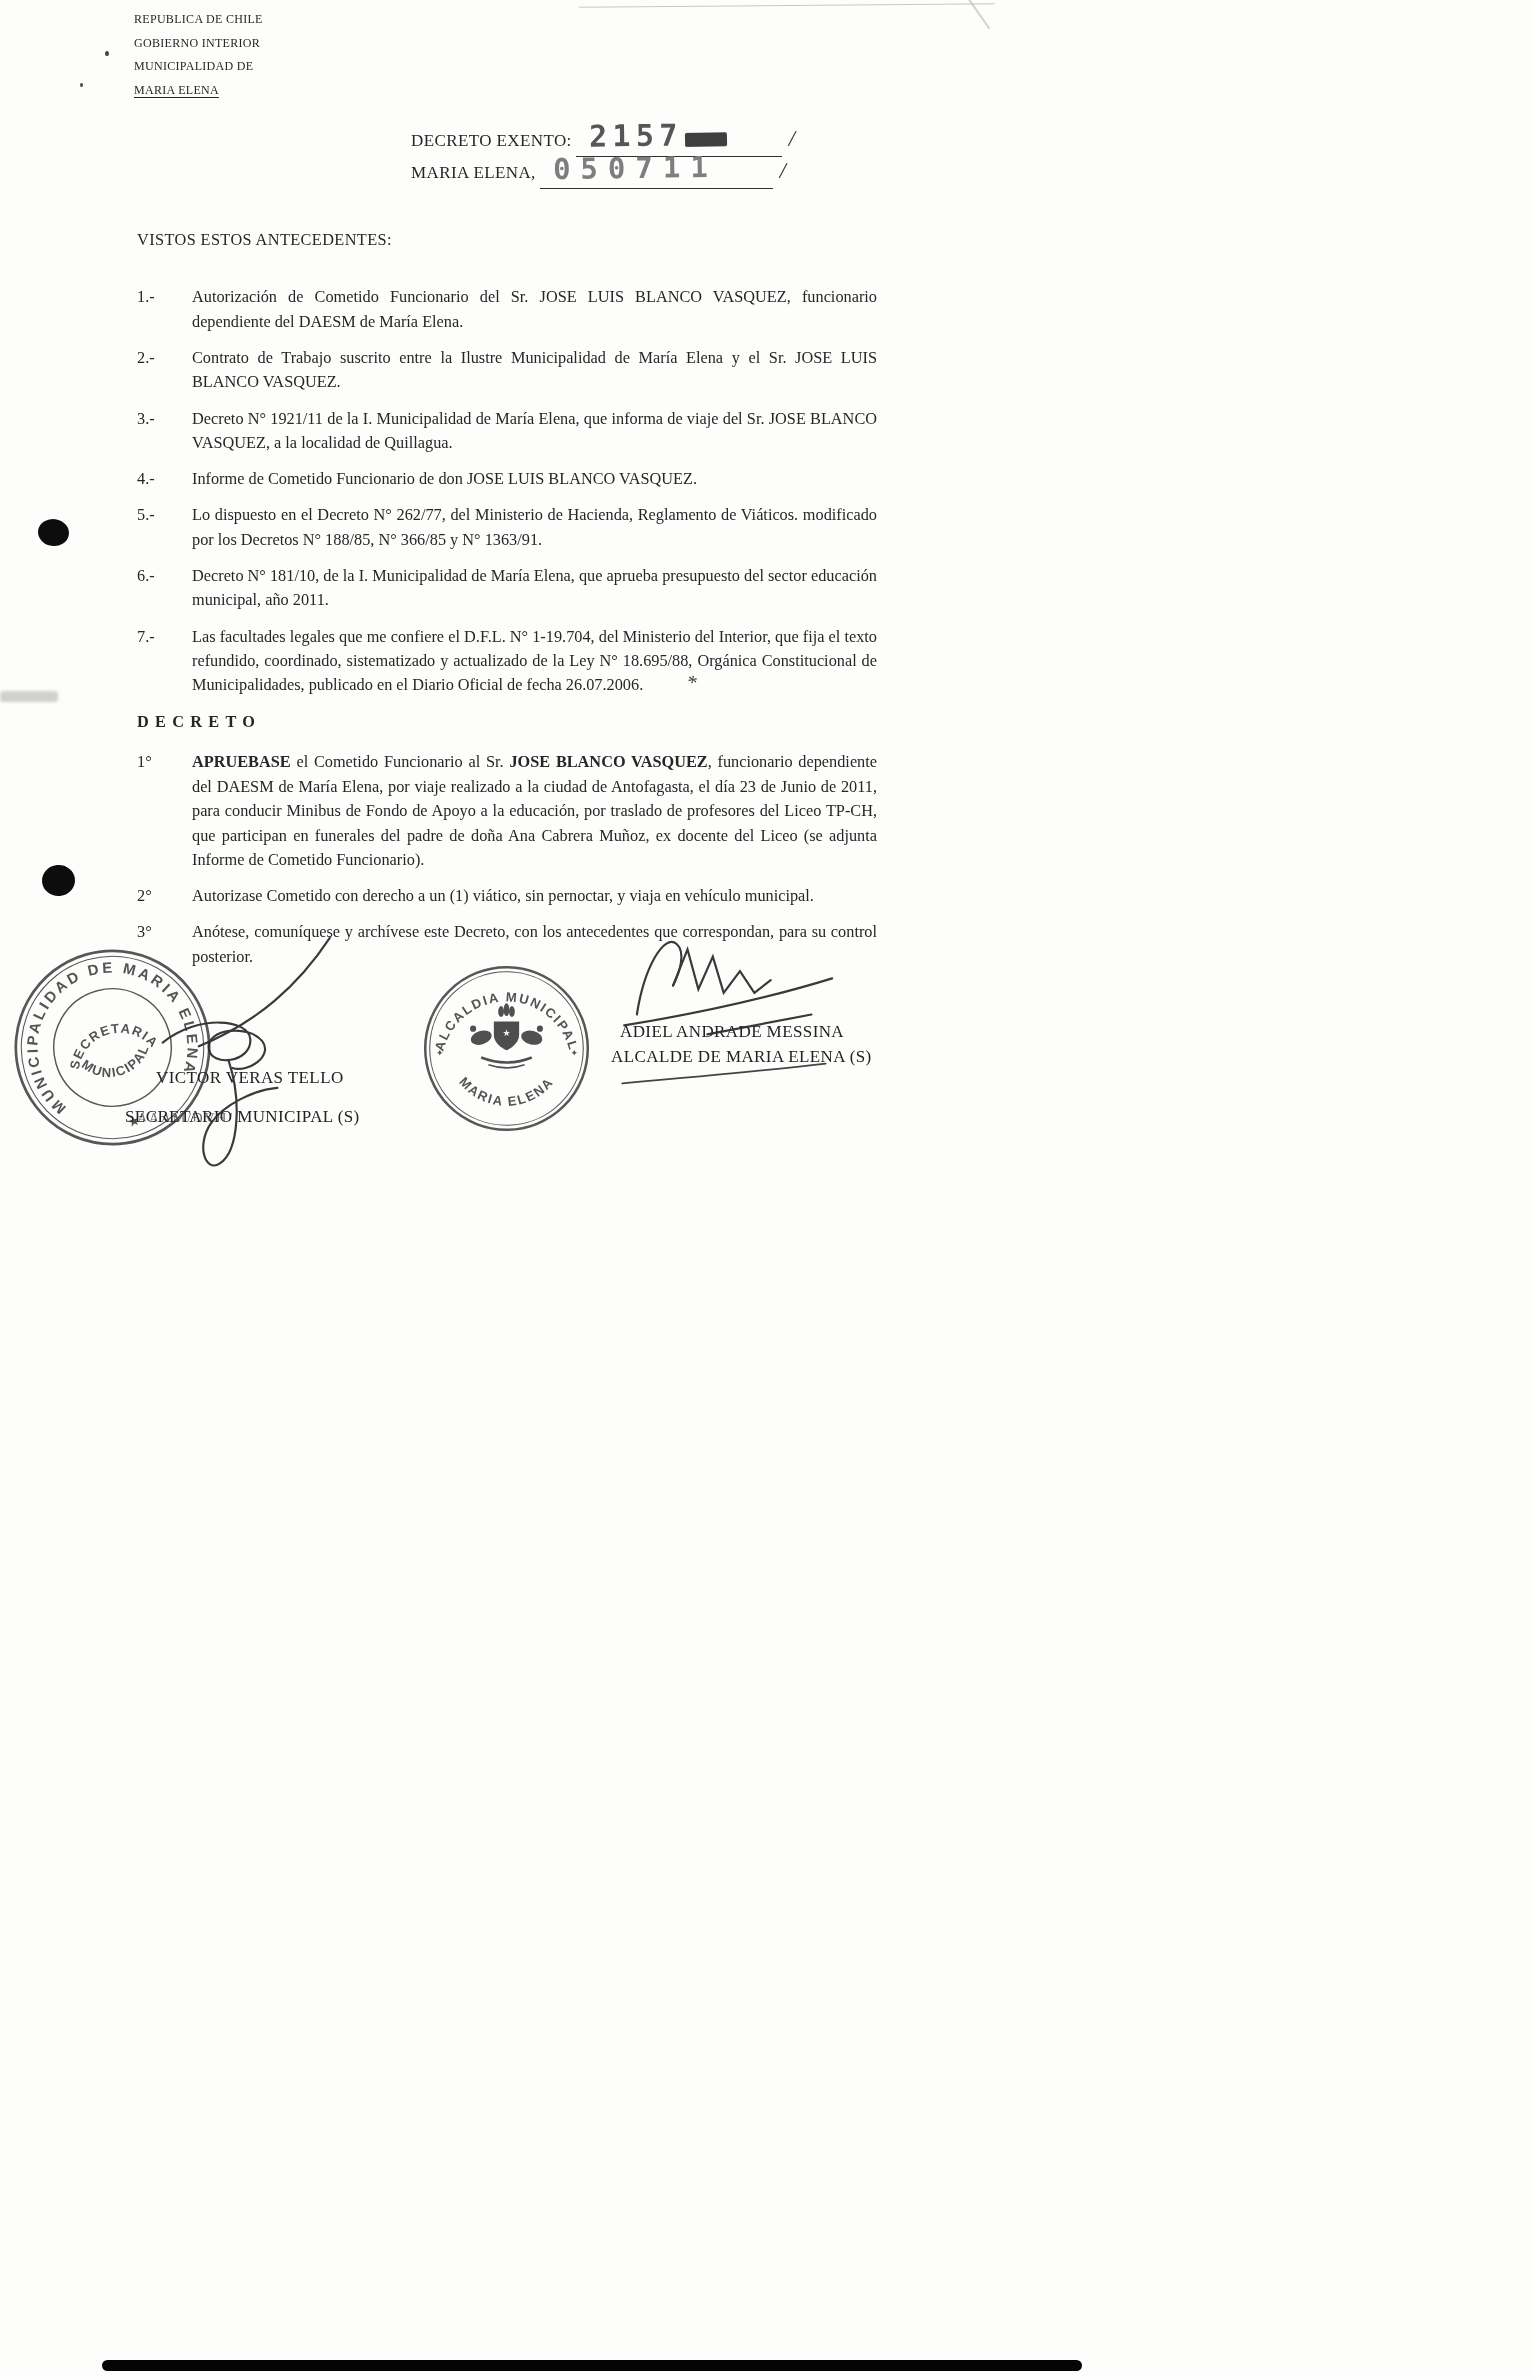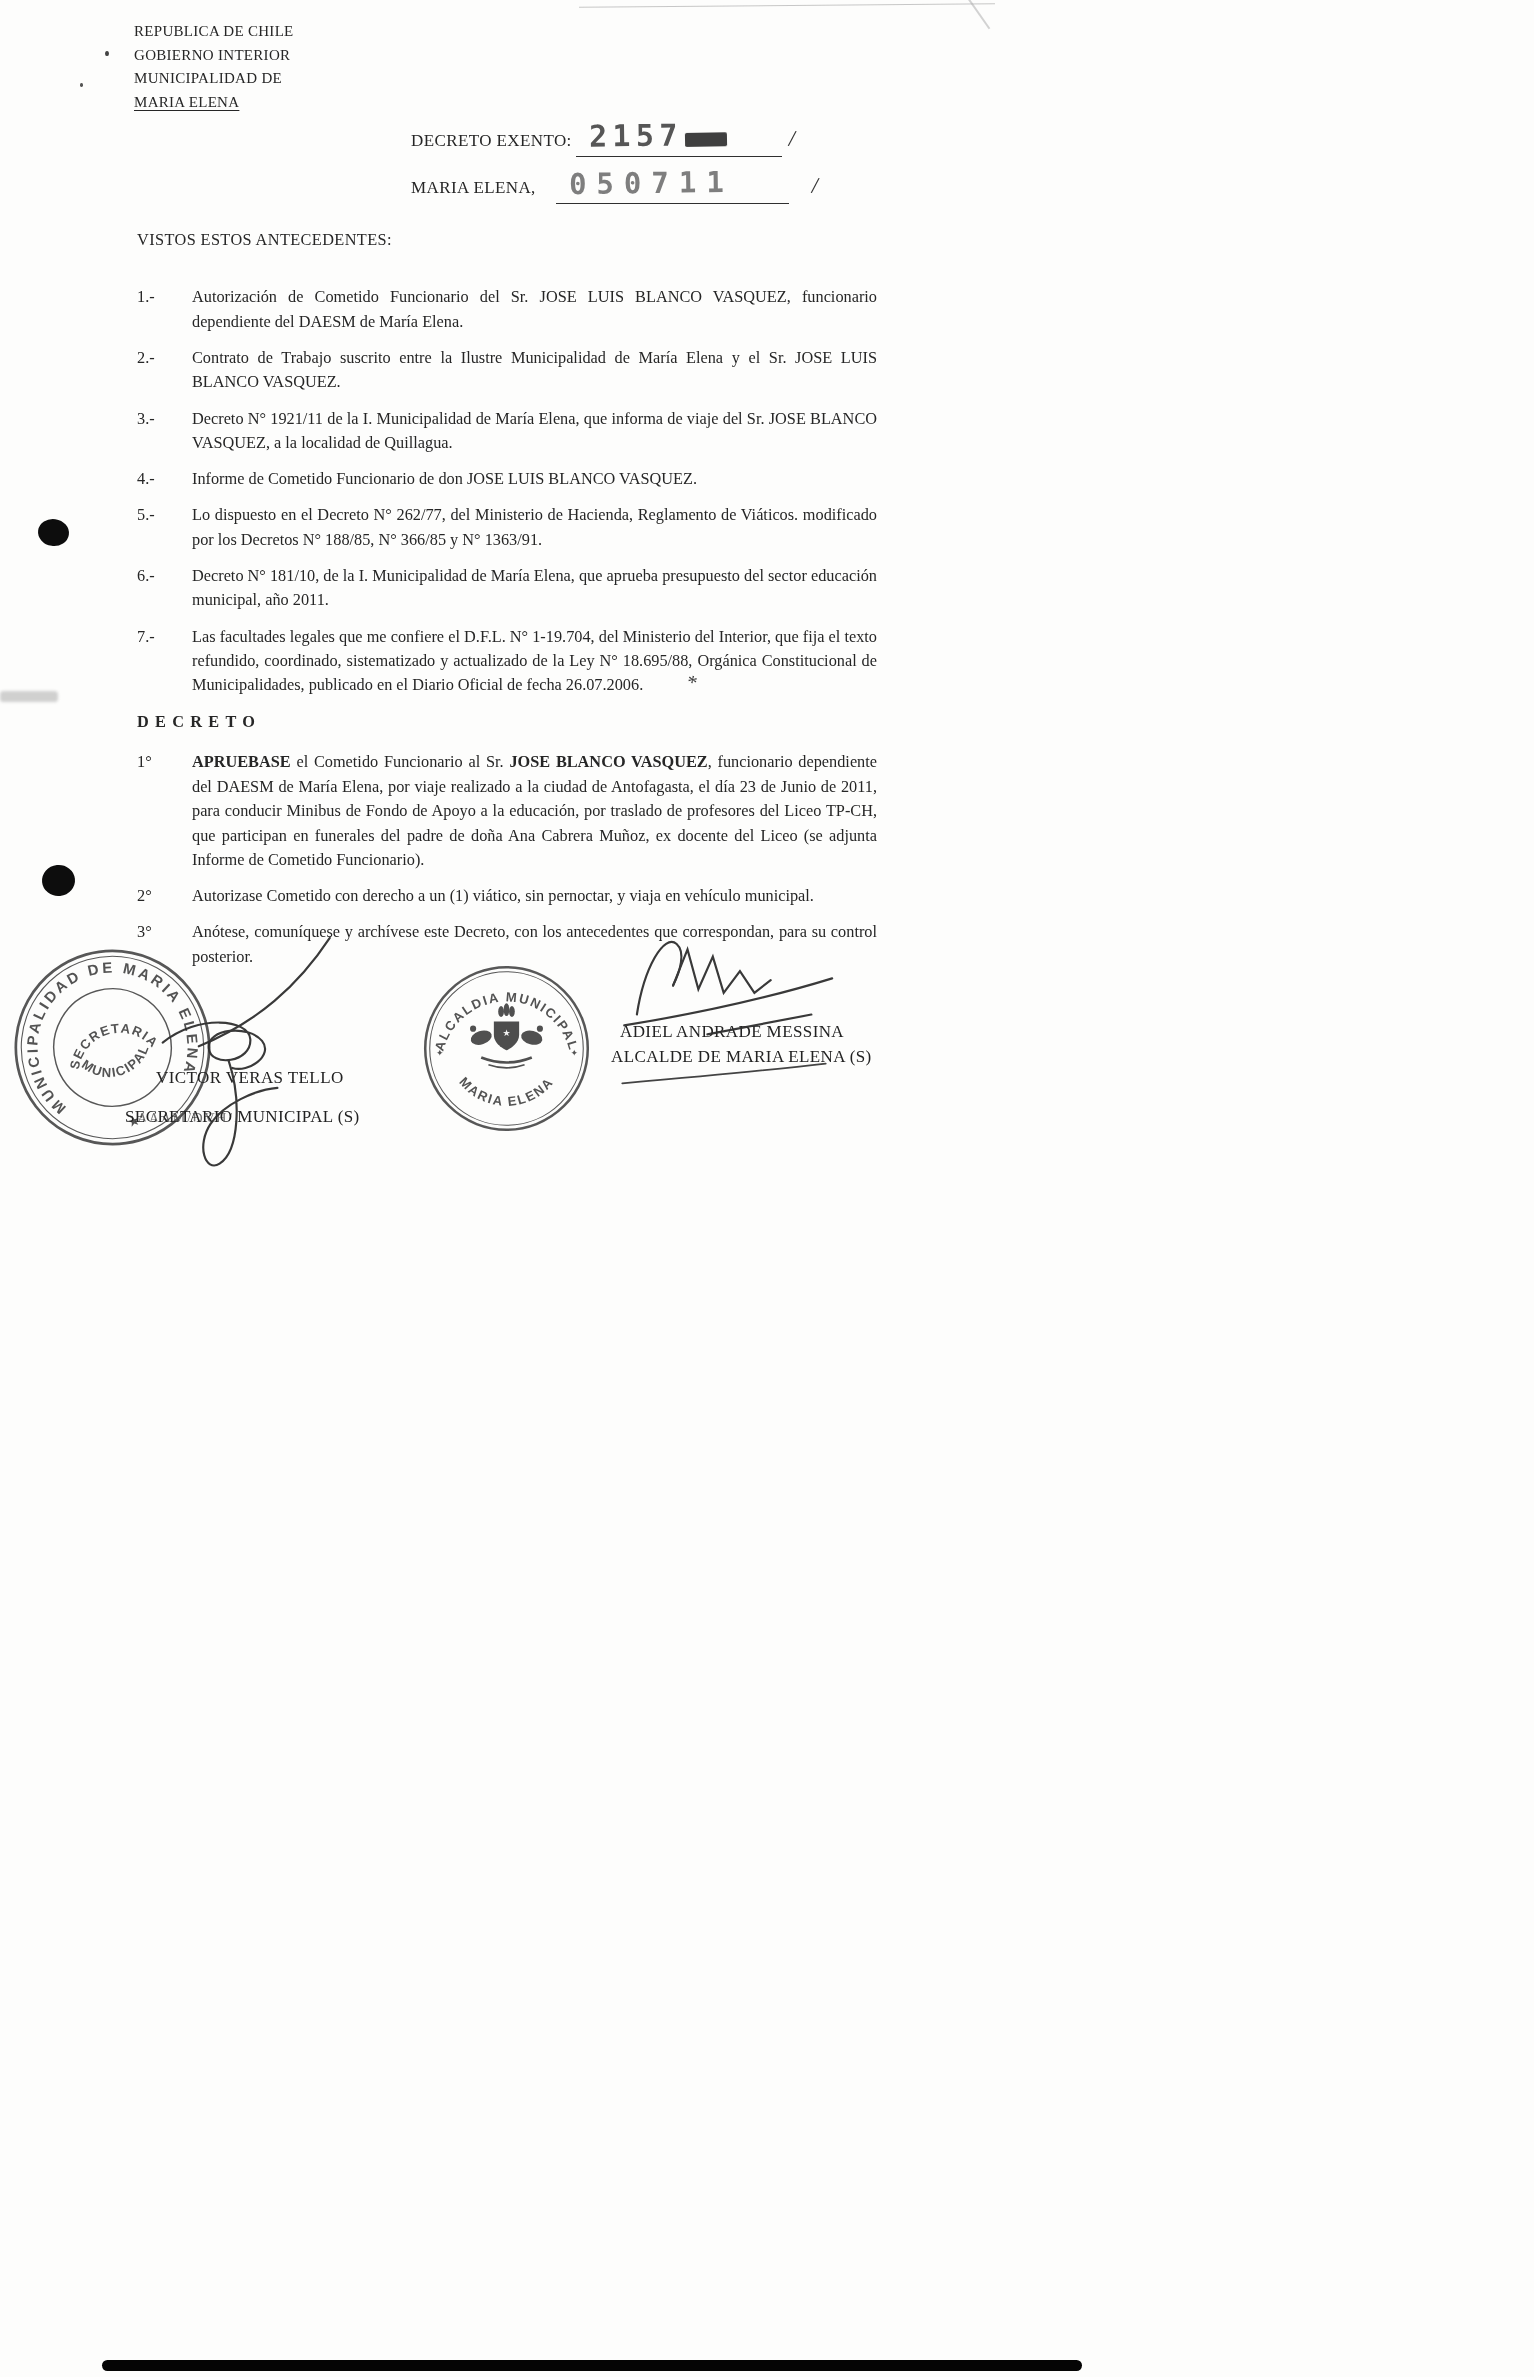--- a/index.html
+++ b/index.html
@@ -8,21 +8,21 @@
 
   .page {
     position:relative; width:1535px; height:2377px;
     background: var(--paper, #fdfdfc);
     color: var(--ink, #262626);
     overflow:hidden;
     margin:0 auto;
   }
 
   
-  .letterhead { position:absolute; left:134px; top:20px; font-size:15px; line-height:23.5px; letter-spacing:0.3px; }
+  .letterhead { position:absolute; left:134px; top:8px; font-size:12px; line-height:23.5px; letter-spacing:0.3px; }
   .letterhead div { white-space:nowrap; }
   .lh-underline { text-decoration:underline; text-underline-offset:2.7px; }
 
   
   .stamp-row { position:absolute; display:flex; align-items:baseline; }
   .stamp-row .row-label { font-size:17px; letter-spacing:0.4px; white-space:nowrap; }
   .underfield { border-bottom:1.8px solid #303030; display:flex; align-items:baseline; padding:0 9px 2.7px 12.7px; margin-left:4.5px; position:relative; }
   .stamp-num { font-family:"DejaVu Sans Mono", monospace; font-weight:bold; transform:rotate(-0.8deg); }
   .num-decreto { font-size:30px; letter-spacing:5.4px; color:#565656; }
   .num-fecha   { font-size:29px; letter-spacing:10px; color:#7e7e7e; }
@@ -84,21 +84,21 @@
 
   <div class="stamp-row" style="left:411px; top:118px;justify-content:flex-end;">
     <span class="row-label">DECRETO EXENTO:</span>
     <span class="underfield" style="width:206px;">
       <span class="stamp-num num-decreto">2157</span>
       <span class="smudge"></span>
     </span>
     <span class="hand-slash">/</span>
   </div>
 
-  <div class="stamp-row" style="left:411px; top:166px;gap:16px;">
+  <div class="stamp-row" style="left:411px; top:151px;">
     <span class="row-label">MARIA ELENA,</span>
     <span class="underfield" style="width:233px;">
       <span class="stamp-num num-fecha">050711</span>
     </span>
     <span class="hand-slash">/</span>
   </div>
 
   <div class="doc-body">
     <div class="vistos-title">VISTOS ESTOS ANTECEDENTES:</div>
 

